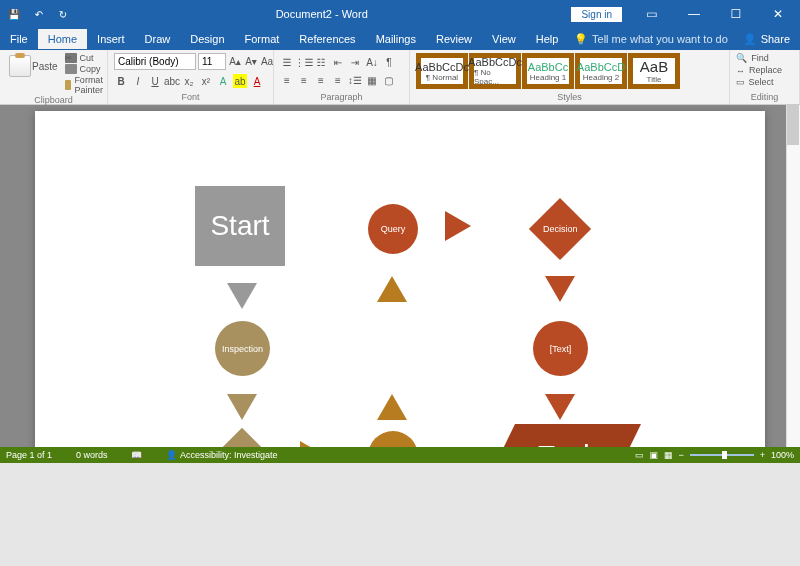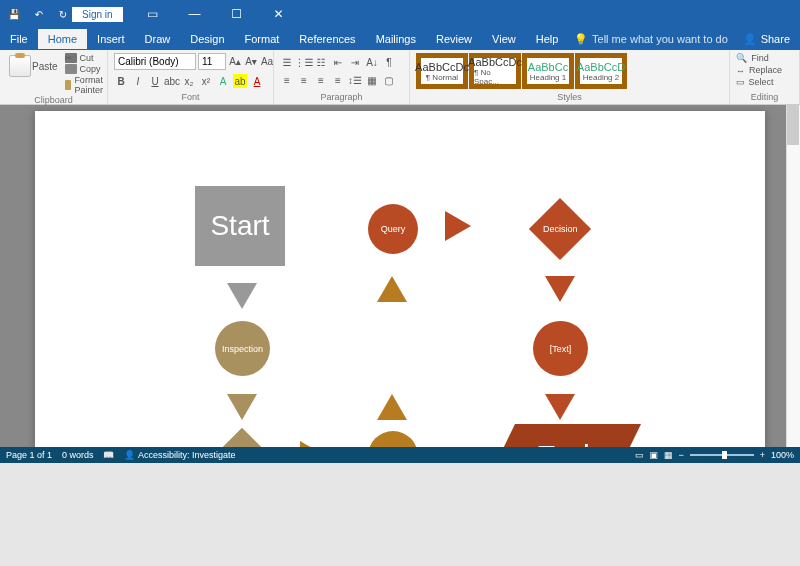--- a/index.html
+++ b/index.html
@@ -40,33 +40,36 @@
 .scrollbar{position:absolute;right:0;top:0;width:14px;height:100%;background:#f8f8f8;border-left:1px solid #ddd}
 .scroll-thumb{position:absolute;right:1px;top:0;width:12px;height:40px;background:#ccc}
 .page{width:730px;height:445px;background:#fff;margin-top:6px;box-shadow:0 2px 8px rgba(0,0,0,.3);position:relative}
 .flow{position:absolute}
 .sq{background:#999;color:#fff;display:flex;align-items:center;justify-content:center}
 .circ{border-radius:50%;display:flex;align-items:center;justify-content:center;color:#fff;font-size:9px}
 .rrect{border-radius:10px;display:flex;align-items:center;justify-content:center;color:#fff;font-size:9px}
 .diam{transform:rotate(45deg);display:flex;align-items:center;justify-content:center}
 .diam span{transform:rotate(-45deg);color:#fff;font-size:9px}
 .para{display:flex;align-items:center;justify-content:center;color:#fff;font-size:24px;font-weight:300}
-.statusbar{height:16px;background:#0c4a6e;display:flex;align-items:center;color:#fff;font-size:9px;padding:0 6px;gap:10px}
+.statusbar{height:16px;background:#4d7c0f;display:flex;align-items:center;color:#fff;font-size:9px;padding:0 6px;gap:24px}
 .sb-right{margin-left:auto;display:flex;align-items:center;gap:6px}
 .zoom-slider{width:64px;height:2px;background:#a3c2e2;position:relative}
 .zoom-slider:before{content:"";position:absolute;left:32px;top:-3px;width:5px;height:8px;background:#fff}
 </style>
 </head>
 <body>
 
 <div class="titlebar">
   <div class="tb-left">
     <div class="tb-btn">💾</div>
     <div class="tb-btn">↶</div>
     <div class="tb-btn">↻</div>
+  </div>
+  <div class="tb-center">
+    <span>Document2</span> - <span>Word</span>
   </div>
   <div class="tb-right">
     <div class="signin">Sign in</div>
     <div class="wbtn">▭</div>
     <div class="wbtn">—</div>
     <div class="wbtn">☐</div>
     <div class="wbtn">✕</div>
   </div>
 </div>
 
@@ -185,20 +188,24 @@
             <div>¶ No Spac...</div>
           </div>
         <div class="style-item">
             <div class="style-prev" style="color:#3a7">AaBbCc</div>
             <div>Heading 1</div>
           </div>
         <div class="style-item">
             <div class="style-prev" style="color:#3a7">AaBbCcD</div>
             <div>Heading 2</div>
           </div>
+        <div class="style-item">
+            <div class="style-prev" style="font-size:15px">AaB</div>
+            <div>Title</div>
+          </div>
       </div>
     </div>
     <div class="rlabel">Styles</div>
   </div>
 
   <div class="rgroup" style="width:70px">
     <div class="rcontent">
       <div class="editing-col">
         <div class="small-item">
             <span>🔍</span>

